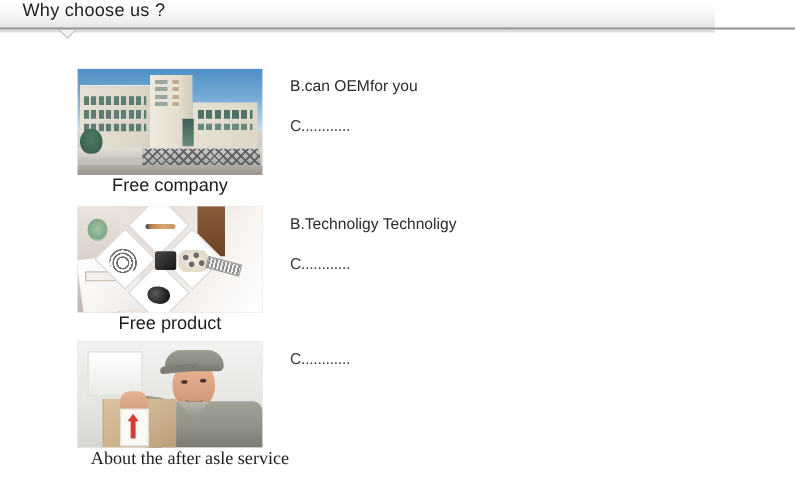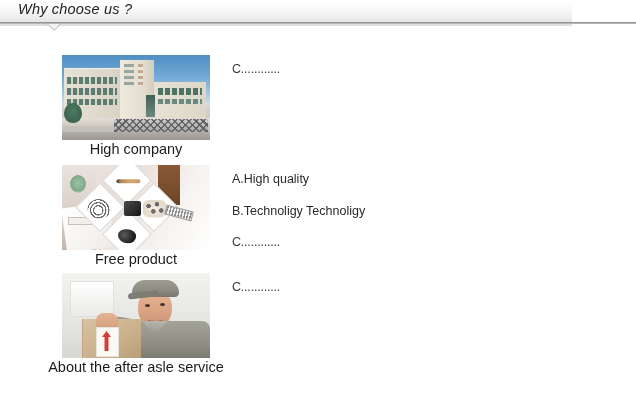--- a/index.html
+++ b/index.html
@@ -17,21 +17,20 @@
   }
 
   
   .header {
     position: absolute;
     left: 0; top: 0;
     width: 572px;
     height: 26px;
     background: linear-gradient(to bottom,
         #ffffff 0%, #fdfdfd 18%, #f3f3f3 55%, #e7e7e7 80%, #dcdcdc 100%);
-    font-style: italic;
   }
   .header-title {
     position: absolute;
     left: 18px;
     top: 1px;
     font-size: 14.5px;
     letter-spacing: 0.2px;
     color: #1f1f1f;
     white-space: nowrap;
   }
@@ -89,21 +88,22 @@
     top: 94px;
     font-size: 14.5px;
     color: #1c1c1c;
     white-space: nowrap;
     text-align: center;
     width: 148px;
     left: 62px;
   }
   .caption.wide {
     width: 240px;
-    left: 16px;
+    left: 32px;
+    font-family: Liberation Serif, serif;
   }
 
   .bullets {
     position: absolute;
     left: 232px;
     top: 16px;
     width: 380px;
   }
   .bullet {
     font-size: 12.5px;
@@ -363,23 +363,24 @@
       <div class="win-band w4"></div>
       <div class="win-band w5"></div>
       <div class="bldg-door"></div>
       <div class="bldg-plaza"></div>
       <div class="bldg-tree"></div>
       <div class="bldg-gate"></div>
       <div class="bldg-road"></div>
     </div>
   </div>
 
-  <div class="caption">High company</div>
+  <div class="caption">Free company</div>
 
   <div class="bullets">
+    <div class="bullet">B.can OEMfor you</div>
     <div class="bullet faint">C............</div>
   </div>
 </div>
 
 <div class="row" id="row-1">
 
   <div class="thumb-wrap">
     <div class="thumb">
       <div class="prod-bg"></div>
       <div class="prod-wood"></div>
@@ -405,21 +406,20 @@
       </div>
 
       <div class="item-black" style="position:absolute;left:62px;top:36px;"></div>
       <div class="item-striped" style="position:absolute;left:112px;top:34px;"></div>
     </div>
   </div>
 
   <div class="caption">Free product</div>
 
   <div class="bullets">
-    <div class="bullet">A.High quality</div>
     <div class="bullet">B.Technoligy Technoligy</div>
     <div class="bullet faint">C............</div>
   </div>
 </div>
 
 <div class="row" id="row-2">
 
   <div class="thumb-wrap">
     <div class="thumb">
       <div class="svc-bg"></div>

